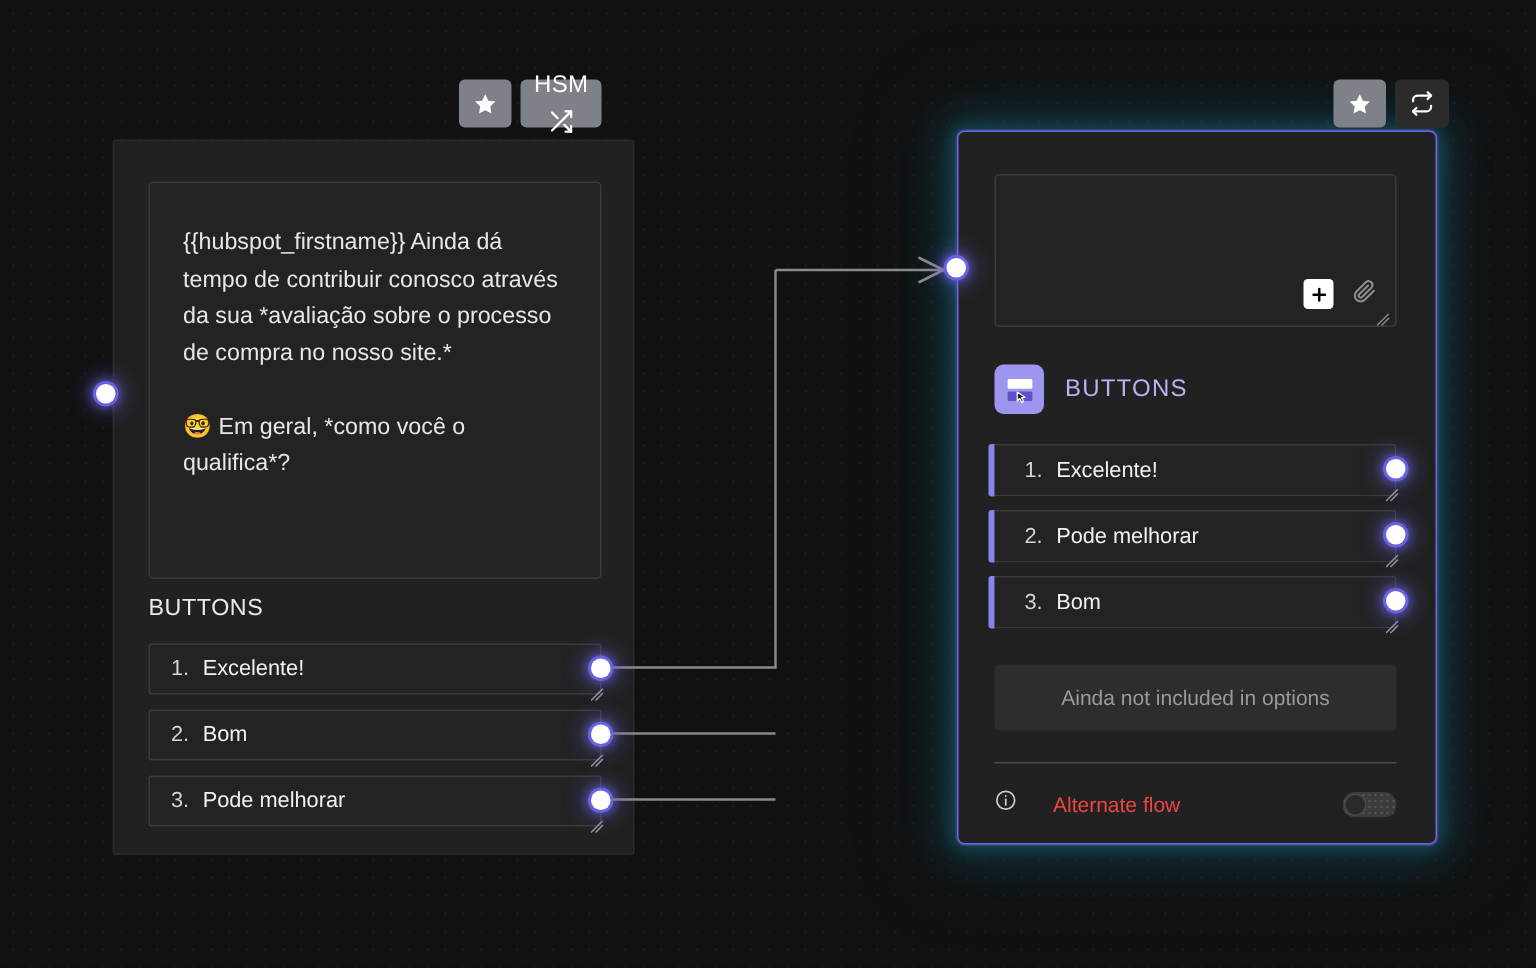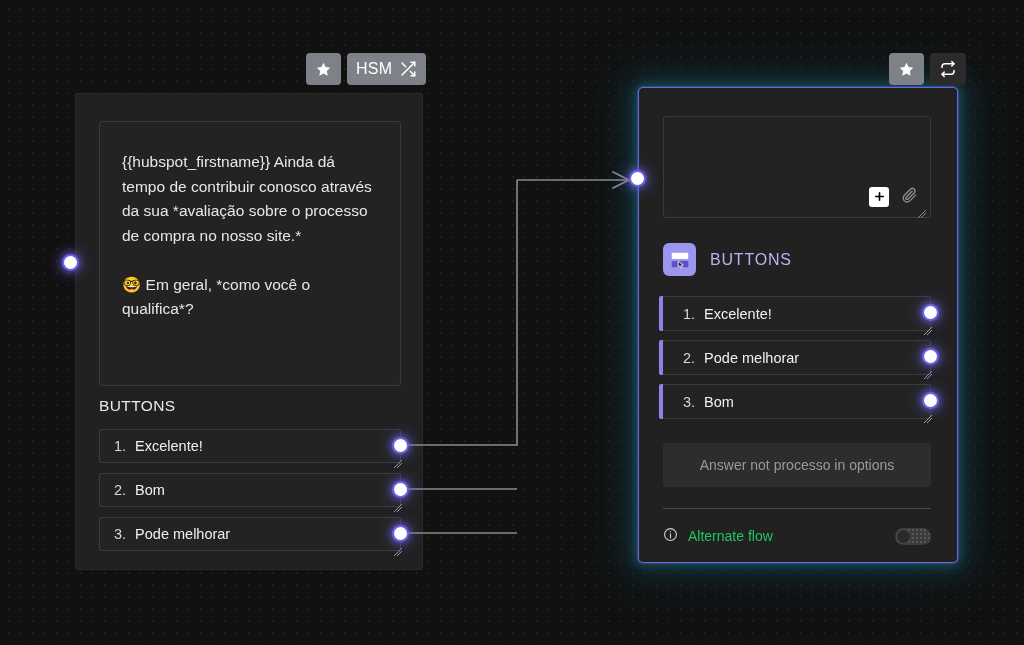--- a/index.html
+++ b/index.html
@@ -71,20 +71,21 @@
     min-width: 32px;
     box-sizing: border-box;
     border-radius: 4px;
     display: flex;
     align-items: center;
     justify-content: center;
     gap: 7px;
     padding: 0 9px;
     cursor: pointer;
     user-select: none;
+    flex-direction: column;
   }
   .tb-btn.grey  { background: #7e8288; }
   .tb-btn.dark  { background: #2b2b2b; }
   .tb-btn.grey2 { background: #7e8288; }
   .tb-label {
     color: #ffffff;
     font-size: 16px;
     letter-spacing: .2px;
     line-height: 1;
   }
@@ -273,23 +274,23 @@
   .alt-row {
     position: absolute;
     left: 24px;
     top: 435px;
     width: 268px;
     height: 26px;
     display: flex;
     align-items: center;
   }
   .alt-label {
-    color: #22c55e;
+    color: #ef4444;
     font-size: 14px;
-    margin-left: 10px;
+    margin-left: 24px;
   }
   .toggle {
     position: absolute;
     right: 0;
     width: 36px;
     height: 17px;
     border-radius: 9px;
     background: #3c3c3c;
     background-image: radial-gradient(circle, #575757 .9px, transparent .9px);
     background-size: 4px 4px;
@@ -490,21 +491,21 @@
     </div>
     <div class="handle" style="left:285px; top:306px;"></div>
     <span class="resize-grip" style="left:285px; top:322px;">
       <svg width="9" height="9" viewBox="0 0 9 9" stroke="#9a9a9a" stroke-width="1">
         <line x1="0" y1="8" x2="8" y2="0"></line>
           <line x1="3" y1="8" x2="8" y2="3"></line>
       </svg>
     </span>
 
     <div class="not-included">
-      <span>Answer not processo in options</span>
+      <span>Ainda not included in options</span>
     </div>
 
     <div class="divider"></div>
 
     <div class="alt-row">
       <span>
         <svg width="15" height="15" viewBox="0 0 24 24" fill="none" stroke="#cfcfcf" stroke-width="1.8">
           <circle cx="12" cy="12" r="9.5"></circle>
           <line x1="12" y1="11" x2="12" y2="17" stroke-linecap="round"></line>
           <circle cx="12" cy="7.4" r="1" fill="#cfcfcf" stroke="none"></circle>

